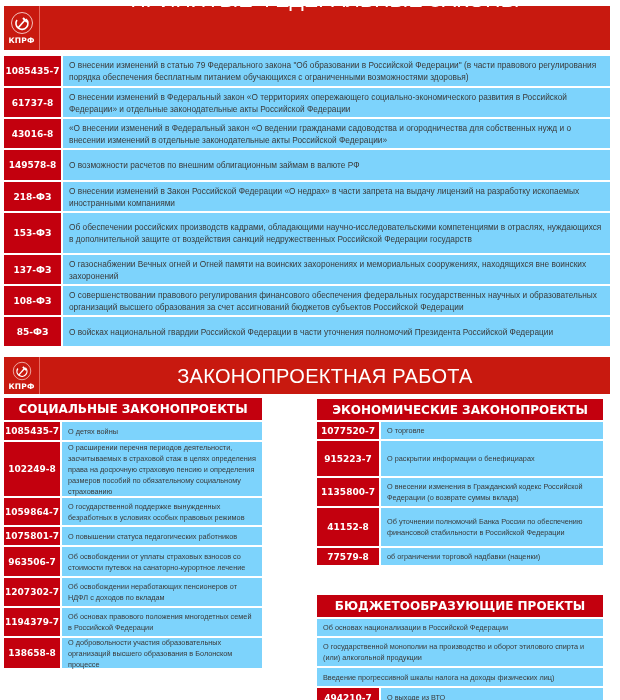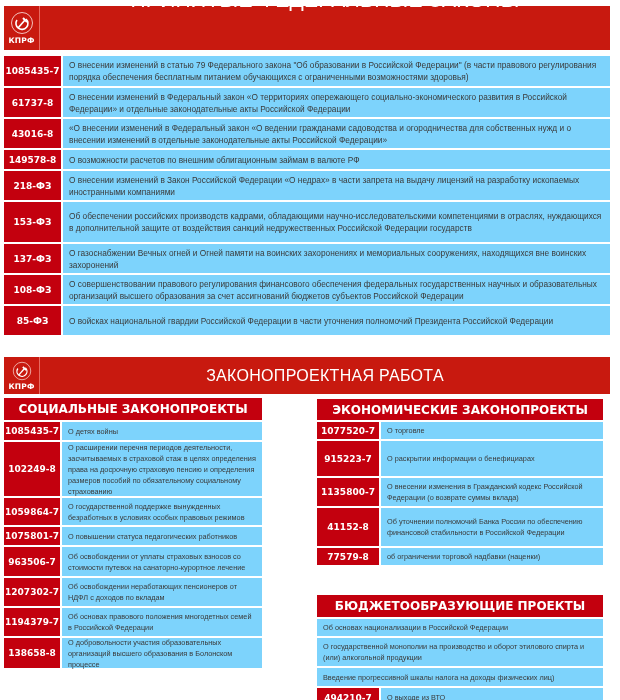--- a/index.html
+++ b/index.html
@@ -16,21 +16,21 @@
     display: flex; flex-direction: column; align-items: center; justify-content: center;
   }
   .banner .logo svg { width: 24px; height: 24px; }
   .banner .logo .kprf { color: #fff; font-weight: bold; font-size: 7.5px; letter-spacing: 0.2px; margin-top: 1px; font-family: "DejaVu Sans", sans-serif; }
   .banner .titles { flex: 1; display: flex; flex-direction: column; align-items: center; justify-content: center; color: #fff; gap: 41px; }
   .banner .title { font-size: 21px; font-weight: normal; letter-spacing: 0.3px; line-height: 1; }
   .banner .subtitle { font-size: 14px; line-height: 1; margin-top: 3px; }
 
   #banner-top { top: 6px; height: 44px; }
   #banner-bottom { top: 357px; height: 37px; }
-  #banner-bottom .title { font-size: 16px; }
+  #banner-bottom .title { font-size: 20px; }
 
   .table { position: absolute; }
   .row { display: flex; align-items: stretch; margin-bottom: 2px; }
   .row .code {
     background: #c3000e; color: #fff; font-weight: bold; font-size: 9px;
     display: flex; align-items: center; justify-content: center; flex: none;
     font-family: "DejaVu Sans", sans-serif;
   }
   .row .desc {
     flex: 1; background: #7dd3fc; font-size: 8.3px; line-height: 12px;
@@ -85,21 +85,21 @@
       <div class="desc">О внесении изменений в статью 79 Федерального закона "Об образовании в Российской Федерации"  (в части правового регулирования порядка обеспечения бесплатным питанием обучающихся с ограниченными возможностями здоровья)</div>
     </div>
   <div class="row" style="height:29px">
       <div class="code">61737-8</div>
       <div class="desc">О внесении изменений в Федеральный закон «О территориях опережающего социально-экономического развития в Российской Федерации» и отдельные законодательные акты Российской Федерации</div>
     </div>
   <div class="row" style="height:29px">
       <div class="code">43016-8</div>
       <div class="desc">«О внесении изменений в Федеральный закон «О ведении гражданами садоводства и огородничества для собственных нужд и о внесении изменений в отдельные законодательные акты Российской Федерации»</div>
     </div>
-  <div class="row" style="height:19px">
+  <div class="row" style="height:30px">
       <div class="code">149578-8</div>
       <div class="desc">О возможности расчетов по внешним облигационным займам в валюте РФ</div>
     </div>
   <div class="row" style="height:29px">
       <div class="code">218-ФЗ</div>
       <div class="desc">О внесении изменений в Закон Российской Федерации «О недрах»  в части запрета на выдачу лицензий на разработку ископаемых иностранными компаниями</div>
     </div>
   <div class="row" style="height:40px">
       <div class="code">153-ФЗ</div>
       <div class="desc">Об обеспечении российских производств кадрами, обладающими научно-исследовательскими компетенциями в отраслях, нуждающихся в дополнительной защите от воздействия санкций недружественных Российской Федерации государств</div>

